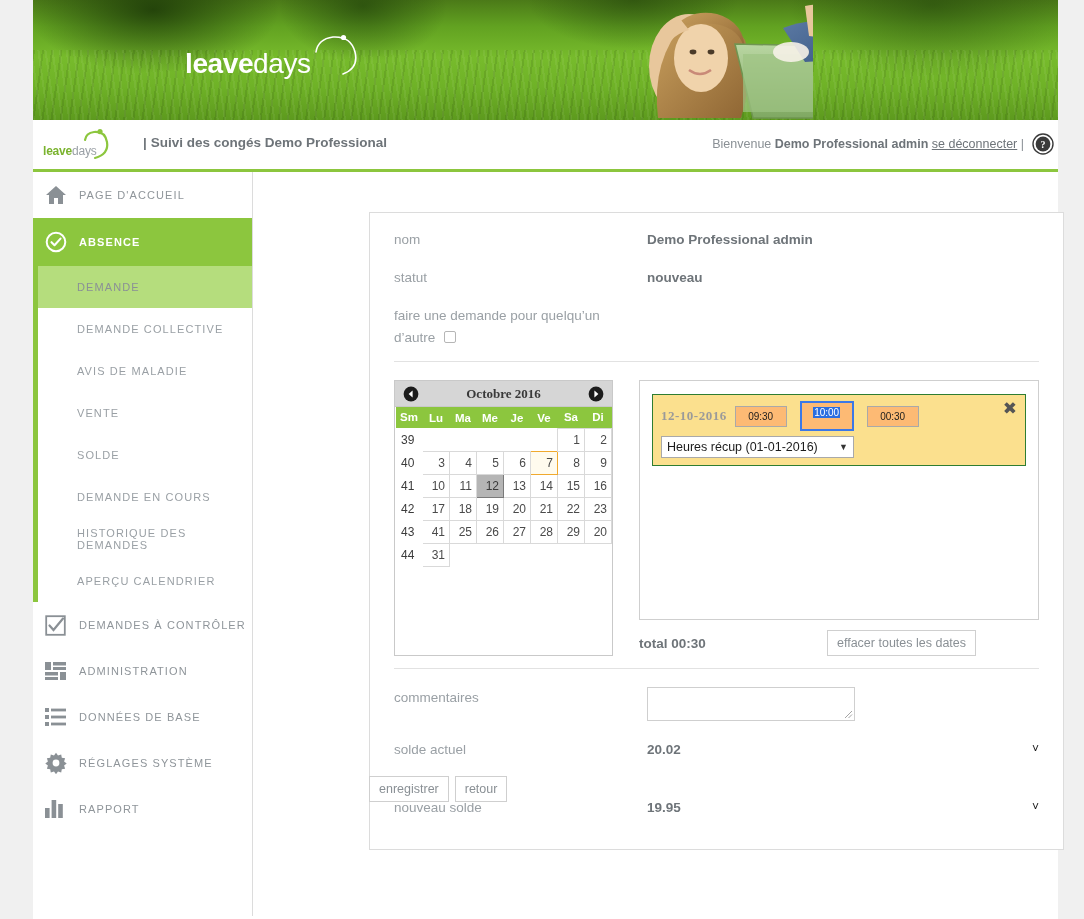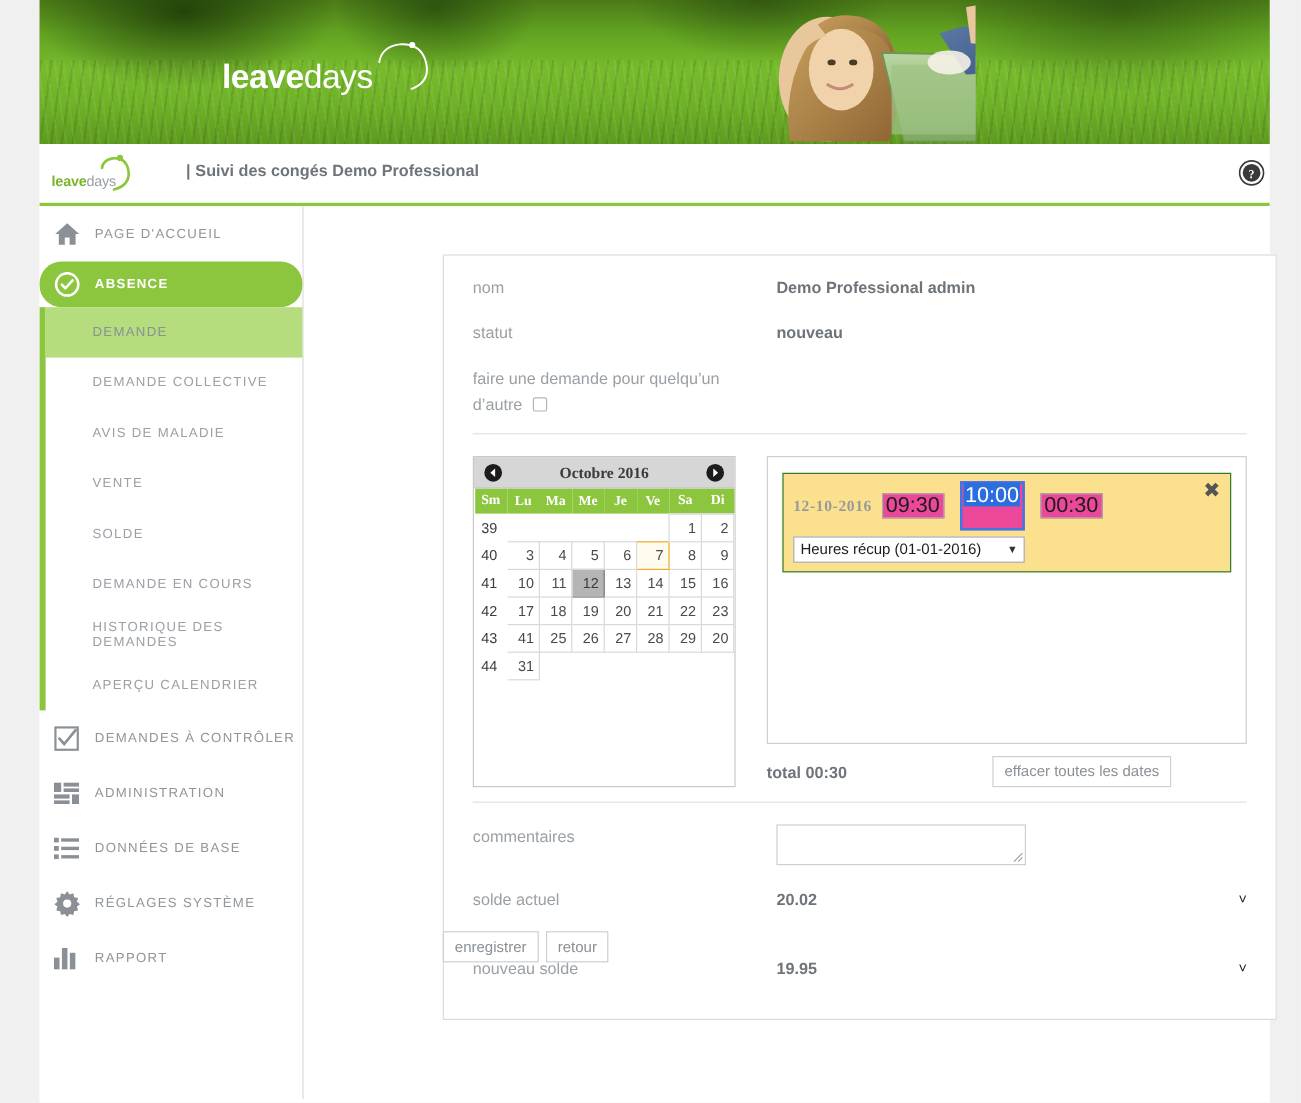--- a/index.html
+++ b/index.html
@@ -59,21 +59,21 @@
     border-bottom: 3px solid #8cc63e; background: #fff;
   }
   .topbar .mini-logo { position: absolute; left: 8px; top: 6px; width: 72px; height: 38px; }
   .topbar .mini-logo .mtxt {
     position: absolute; left: 2px; top: 18px; font-size: 12px; color: #9aa0a6; letter-spacing: -0.2px;
   }
   .topbar .mini-logo .mtxt b { color: #7ab32e; font-weight: bold; }
   .topbar .mini-logo .mswirl { position: absolute; left: 42px; top: 2px; }
   .topbar .apptitle {
     position: absolute; left: 110px; top: 15px;
-    font-size: 13.5px; font-weight: bold; color: #6e7479; margin-left: 12px;
+    font-size: 13.5px; font-weight: bold; color: #6e7479;
   }
   .topbar .apptitle .pipe { font-weight: bold; color: #6e7479; margin-right: 4px; }
   .topbar .welcome {
     position: absolute; right: 34px; top: 17px;
     font-size: 12.5px; color: #8a9095; white-space: nowrap;
   }
   .topbar .welcome b { color: #6e7479; font-weight: bold; }
   .topbar .welcome a { color: #6e7479; text-decoration: underline; }
   .topbar .helpicon { position: absolute; right: 4px; top: 13px; }
 
@@ -88,21 +88,21 @@
   }
 
   .navitem {
     position: relative; display: flex; align-items: center;
     height: 46px; padding-left: 12px; cursor: default;
   }
   .navitem .ico { width: 34px; flex: 0 0 34px; display: flex; align-items: center; }
   .navitem .lbl {
     font-size: 11px; letter-spacing: 1.1px; color: #8f959a; text-transform: uppercase;
   }
-  .navitem.section-active { background: #8cc63e; height: 38px; border-radius: 18px; }
+  .navitem.section-active { background: #8cc63e; height: 48px; }
   .navitem.section-active .lbl { color: #ffffff; font-weight: bold; }
 
   .subgroup { position: relative; border-left: 5px solid #8cc63e; }
   .subitem {
     display: flex; align-items: center; height: 42px; padding-left: 39px;
   }
   .subitem .lbl { font-size: 11px; letter-spacing: 1.1px; color: #9aa0a5; text-transform: uppercase; }
   .subitem.active { background: #b5dd7d; }
   .subitem.active .lbl { color: #8a9096; }
 
@@ -133,21 +133,21 @@
     display: flex; align-items: center; justify-content: center;
     border-bottom: 1px solid #c9c9c9;
   }
   .cal-title { font-size: 13px; font-weight: bold; color: #3a3a3a; font-family: "Liberation Serif", serif; }
   .cal-arrow { position: absolute; top: 5px; width: 16px; height: 16px; }
   .cal-arrow.prev { left: 8px; }
   .cal-arrow.next { right: 8px; }
   table.cal { border-collapse: collapse; width: 100%; }
   table.cal thead th {
     background: #8cc63e; color: #ffffff; font-size: 11.5px; font-weight: bold;
-    height: 21px; text-align: center; font-family: Liberation Serif, serif;
+    height: 21px; text-align: center; font-family: Liberation Sans, sans-serif;
   }
   table.cal td {
     height: 23px; width: 27px; text-align: right; padding: 0 4px;
     font-size: 12px; color: #4a4a4a; border: 1px solid transparent;
   }
   table.cal td.wk { color: #3b3b3b; text-align: left; padding-left: 5px; width: 27px; font-size: 12px; margin-top: 24px; }
   table.cal td.day { border: 1px solid #d9d9d9; background: #fff; }
   table.cal td.empty { border: none; background: transparent; }
   table.cal td.today { border: 1px solid #f0a92e; background: #fffbee; }
   table.cal td.sel { border: 1px solid #7a7a7a; background: #b5b5b5; color: #3a3a3a; font-weight: normal; }
@@ -161,25 +161,25 @@
   .entry {
     position: relative; border: 1px solid #2e7d32; background: #fbe08e;
     padding: 6px 8px 7px 8px; width: 374px;
   }
   .entry-line1 { display: flex; align-items: center; gap: 0; }
   .entry-date {
     font-size: 13px; color: #9a9a9a; font-weight: bold;
     font-family: "Liberation Serif", serif; letter-spacing: .5px; margin-right: 8px;
   }
   .tinput {
-    width: 52px; height: 21px; border: 1px solid #a9a9a9; background: #ec4899;
-    font-size: 18px; color: #1c1c1c; text-align: center; line-height: 19px;
+    width: 52px; height: 21px; border: 1px solid #a9a9a9; background: #fdba74;
+    font-size: 10px; color: #1c1c1c; text-align: center; line-height: 19px;
     font-family: "Liberation Sans", sans-serif; margin-right: 13px;
   }
-  .tinput.focused { border: 2px solid #3b78e7; width: 54px; height: 41px; line-height: 19px; }
+  .tinput.focused { border: 2px solid #3b78e7; width: 54px; height: 30px; line-height: 19px; }
   .tinput.focused .seltext { background: #2a6ee0; color: #ffffff; padding: 0 1px; }
   .entry-x {
     position: absolute; right: 8px; top: 5px; font-size: 17px; color: #555;
     line-height: 17px; font-weight: normal; cursor: pointer;
   }
   .entry-select {
     margin-top: 5px; width: 193px; height: 22px;
     border: 1px solid #a9a9a9; background: #fff; font-size: 12.5px; color: #1c1c1c;
     display: flex; align-items: center; padding: 0 5px; justify-content: space-between;
   }
@@ -258,20 +258,26 @@
       <div class="mini-logo">
         <div class="mtxt"><b>leave</b><span>days</span></div>
         <svg class="mswirl" width="28" height="34" viewBox="0 0 28 34">
           <path d="M12 30 Q26 26 24 14 Q22 3 11 4 Q3 5 2 12" stroke="#8cc63e" stroke-width="2.2" fill="none" stroke-linecap="round"></path>
           <circle cx="17" cy="3.6" r="2.6" fill="#8cc63e"></circle>
         </svg>
       </div>
       <div class="apptitle">
         <span class="pipe">|</span><span>Suivi des congés Demo Professional</span>
       </div>
+      <div class="welcome">
+        <span>Bienvenue</span>
+        <b>Demo Professional admin</b>
+        <a href="#">se déconnecter</a>
+        <span>|</span>
+      </div>
       <svg class="helpicon" width="22" height="22" viewBox="0 0 22 22">
         <circle cx="11" cy="11" r="10" fill="#ffffff" stroke="#3a3a3a" stroke-width="1.4"></circle>
         <circle cx="11" cy="11" r="7.4" fill="#3a3a3a"></circle>
         <text x="11" y="15.4" font-size="10" font-family="Liberation Serif, serif" font-weight="bold" fill="#ffffff" text-anchor="middle">?</text>
       </svg>
     </div>
 
     <div class="body-row">
 
       <div class="sidebar">

